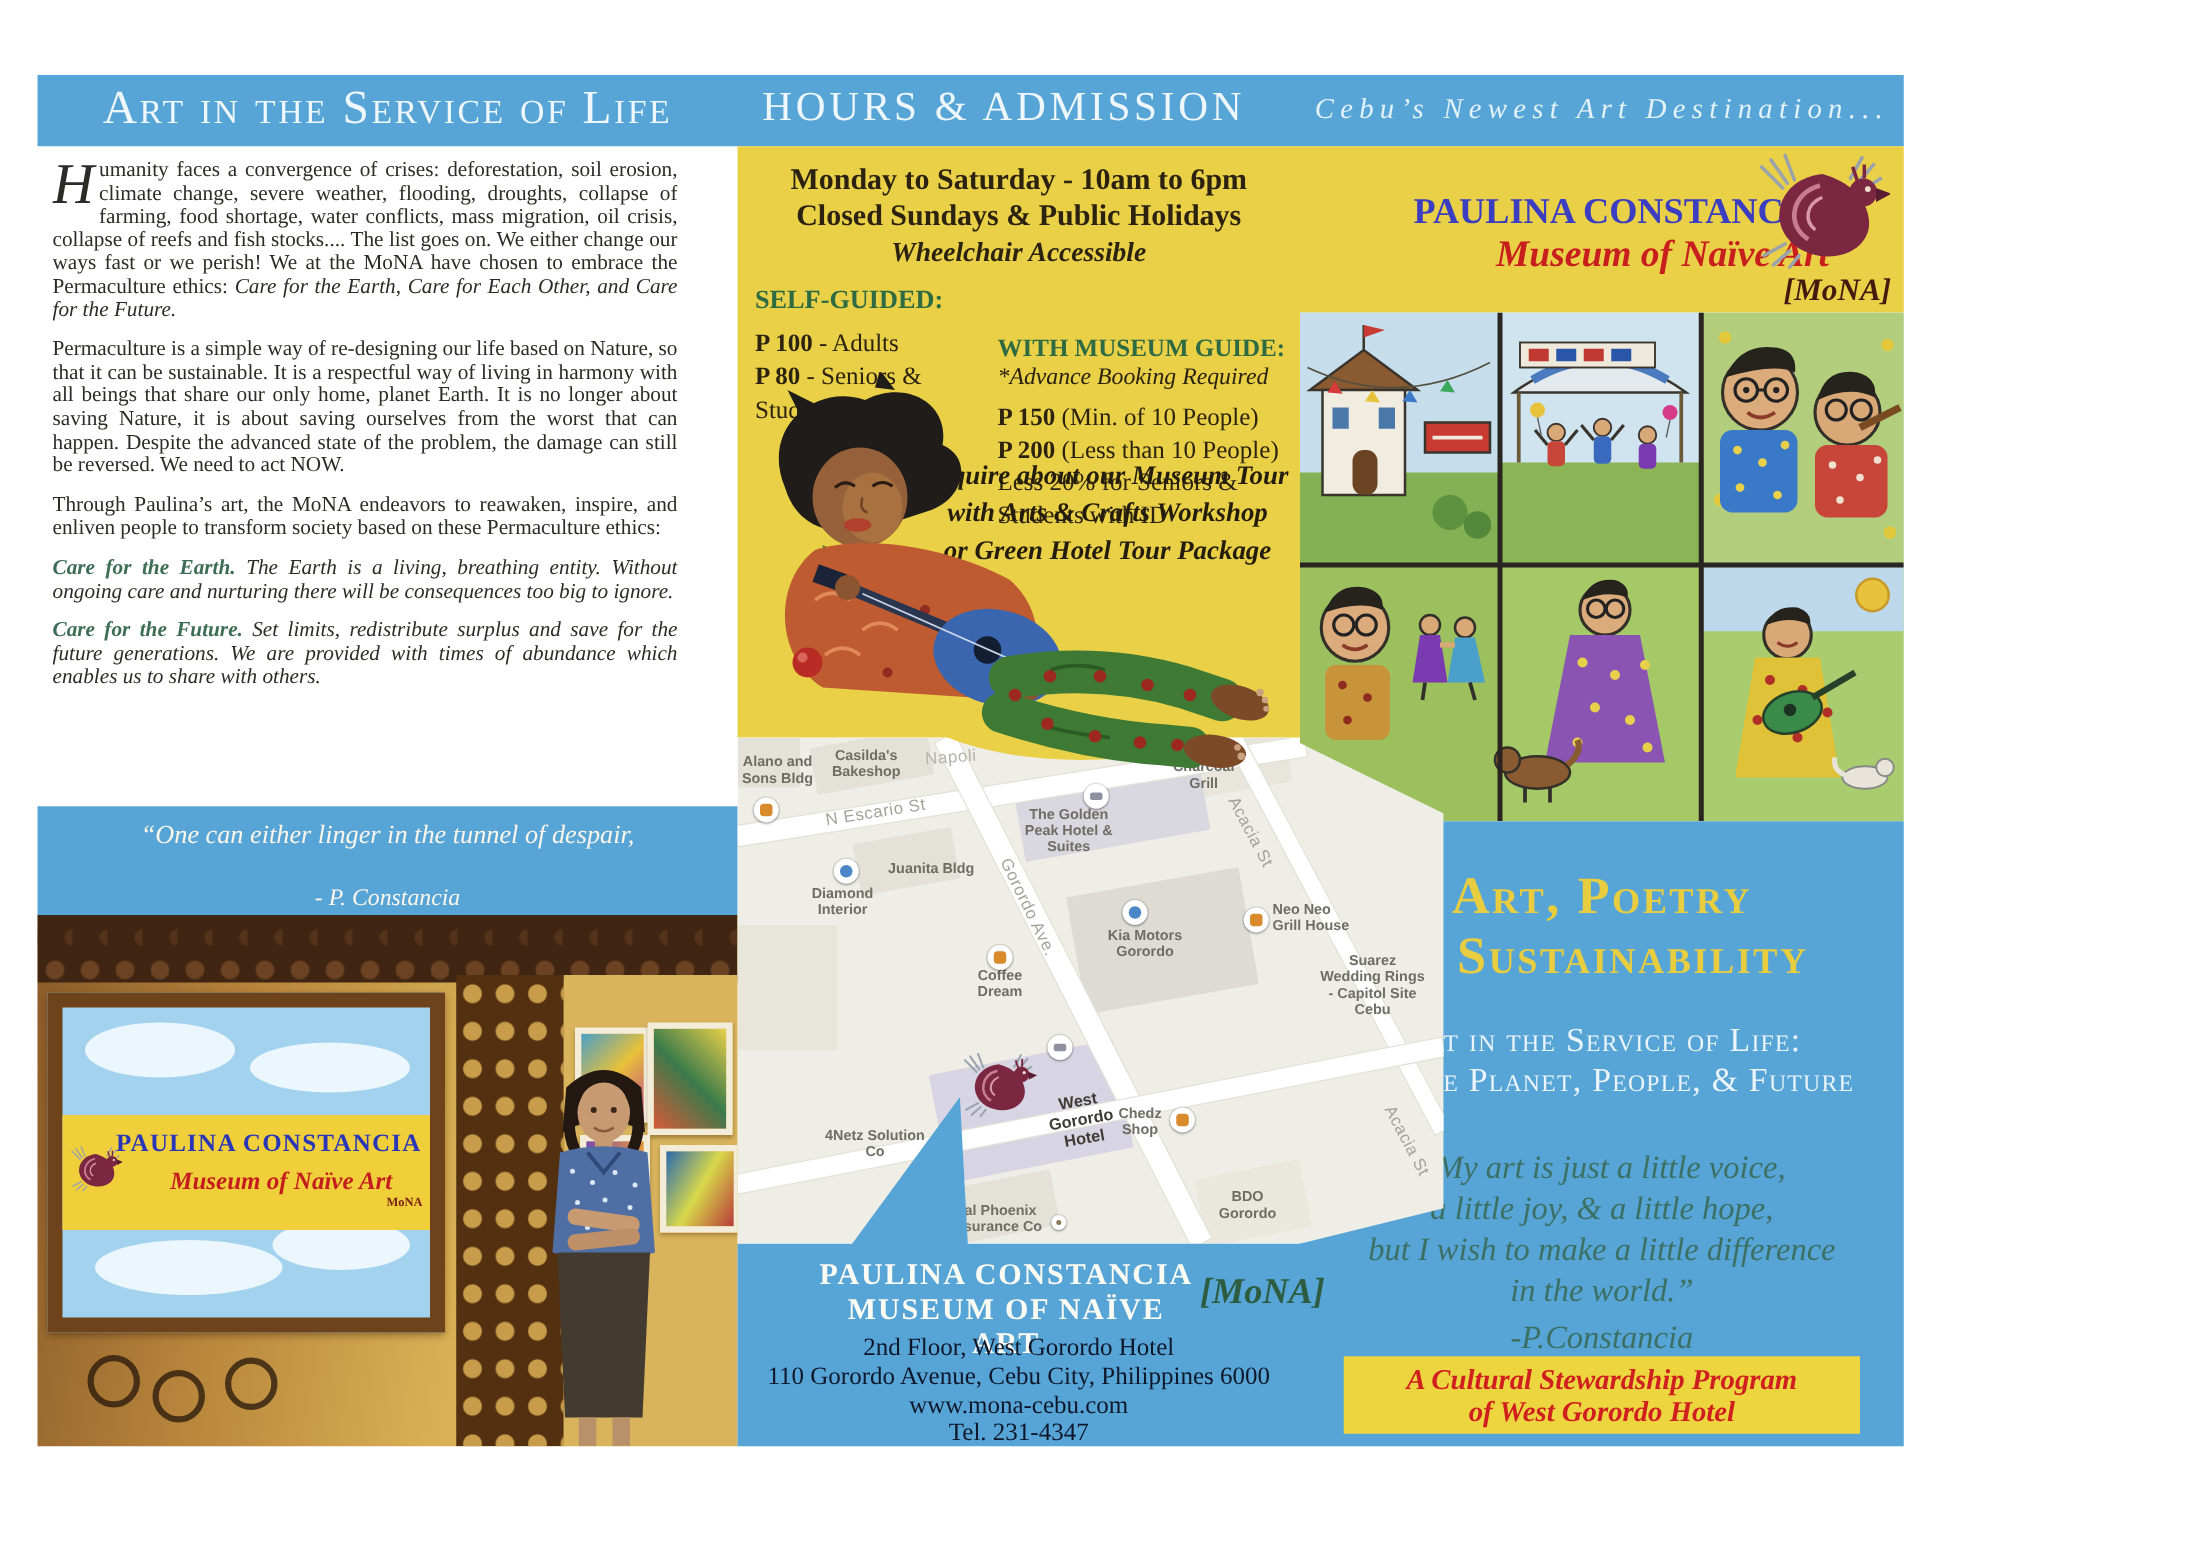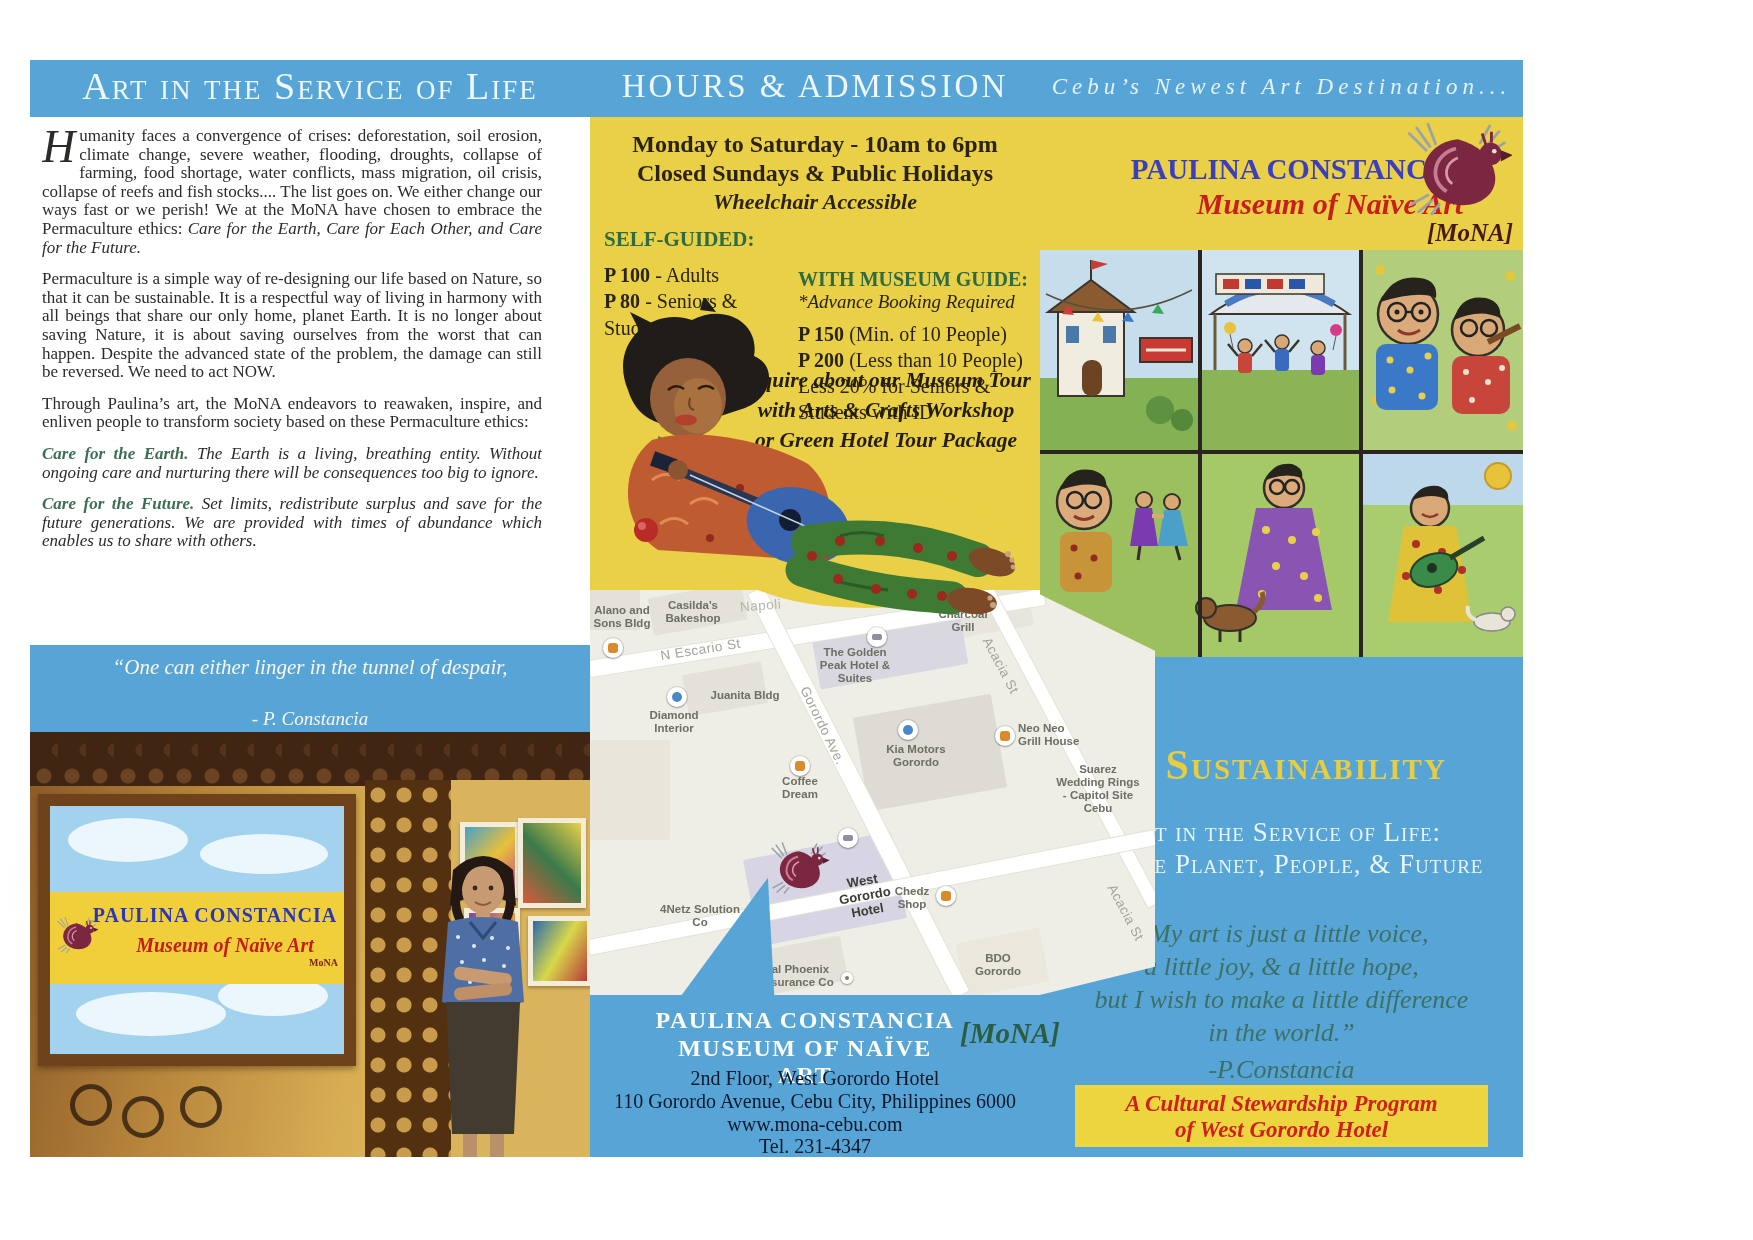--- a/index.html
+++ b/index.html
@@ -2,21 +2,21 @@
 <html><head>
 <meta charset="utf-8">
 <style>
   html,body{margin:0;padding:0;background:#ffffff;}
   .page{position:relative;width:1753px;height:1240px;background:#fff;overflow:hidden;
         font-family:"Liberation Serif",serif;color:#2d2b27;}
   
   .band{position:absolute;left:30px;top:60px;width:1493px;height:57px;background:#57a5d6;}
   .hd{position:absolute;color:#edf7fc;text-align:center;}
   .hd-left{left:30px;top:64px;width:560px;font-variant:small-caps;font-size:38px;letter-spacing:2px;}
-  .hd-mid{left:590px;top:68px;width:450px;font-size:33px;letter-spacing:3px;}
+  .hd-mid{left:578px;top:68px;width:450px;font-size:33px;letter-spacing:3px;}
   .hd-right{left:1040px;top:74px;width:483px;font-style:italic;font-size:23px;letter-spacing:5px;color:#e4f2fb;}
   
   .left-col{position:absolute;left:42px;top:127px;width:500px;height:515px;overflow:hidden;}
   .left-col p{margin:0 0 13px 0;font-size:17px;line-height:18.6px;text-align:justify;}
   .dropcap{float:left;font-size:46px;line-height:36px;font-style:italic;padding:2px 4px 0 0;}
   .ethic{font-style:italic;}
   .ethic b{color:#3d6e55;}
   .lquote{position:absolute;left:30px;top:645px;width:560px;height:87px;background:#57a5d6;
           color:#fcf6ea;font-style:italic;text-align:center;}
   .lquote div{position:absolute;width:100%;}
@@ -469,20 +469,21 @@
     <circle cx="392" cy="318" r="5" fill="#1d3322"></circle>
     <ellipse cx="452" cy="372" rx="18" ry="9" fill="#e8e4da" stroke="#888" stroke-width="1.5"></ellipse>
     <circle cx="468" cy="364" r="7" fill="#e8e4da" stroke="#888" stroke-width="1.5"></circle>
     <path d="M436,370 q-10,-4 -8,-14" stroke="#e8e4da" stroke-width="4" fill="none"></path>
     <rect x="158" y="0" width="4" height="407" fill="#2a2520"></rect>
     <rect x="319" y="0" width="4" height="407" fill="#2a2520"></rect>
     <rect x="0" y="200" width="483" height="4" fill="#2a2520"></rect>
   </svg>
 
   <div class="r-blue">
+    <div class="ctr r-title" style="top:36px;">Art, Poetry</div>
     <div class="ctr r-title" style="top:84px;">&amp; Sustainability</div>
     <div class="ctr r-sub" style="top:160px;">Art in the Service of Life:</div>
     <div class="ctr r-sub" style="top:192px;">for the Planet, People, &amp; Future</div>
     <div class="ctr r-quote" style="top:262px;">“My art is just a little voice,</div>
     <div class="ctr r-quote" style="top:295px;">a little joy, &amp; a little hope,</div>
     <div class="ctr r-quote" style="top:328px;">but I wish to make a little difference</div>
     <div class="ctr r-quote" style="top:361px;">in the world.”</div>
     <div class="ctr r-quote" style="top:398px;">-P.Constancia</div>
     <div class="steward">
       <div style="top:6px;">A Cultural Stewardship Program</div>

